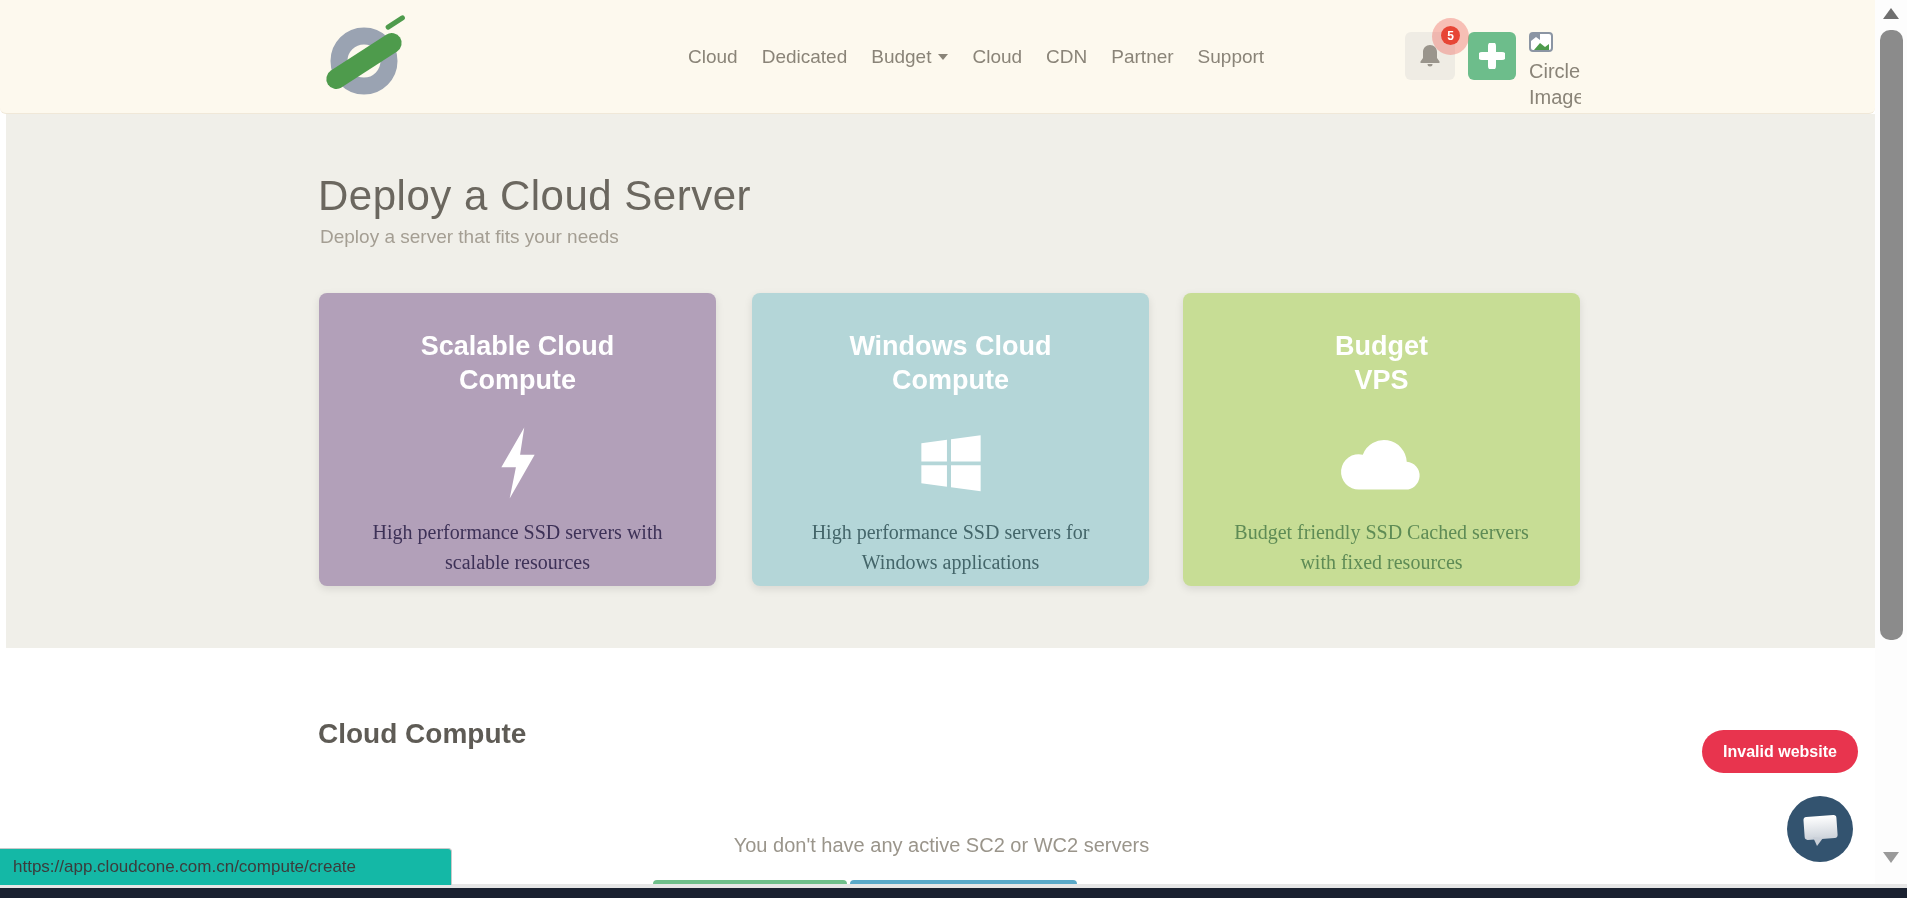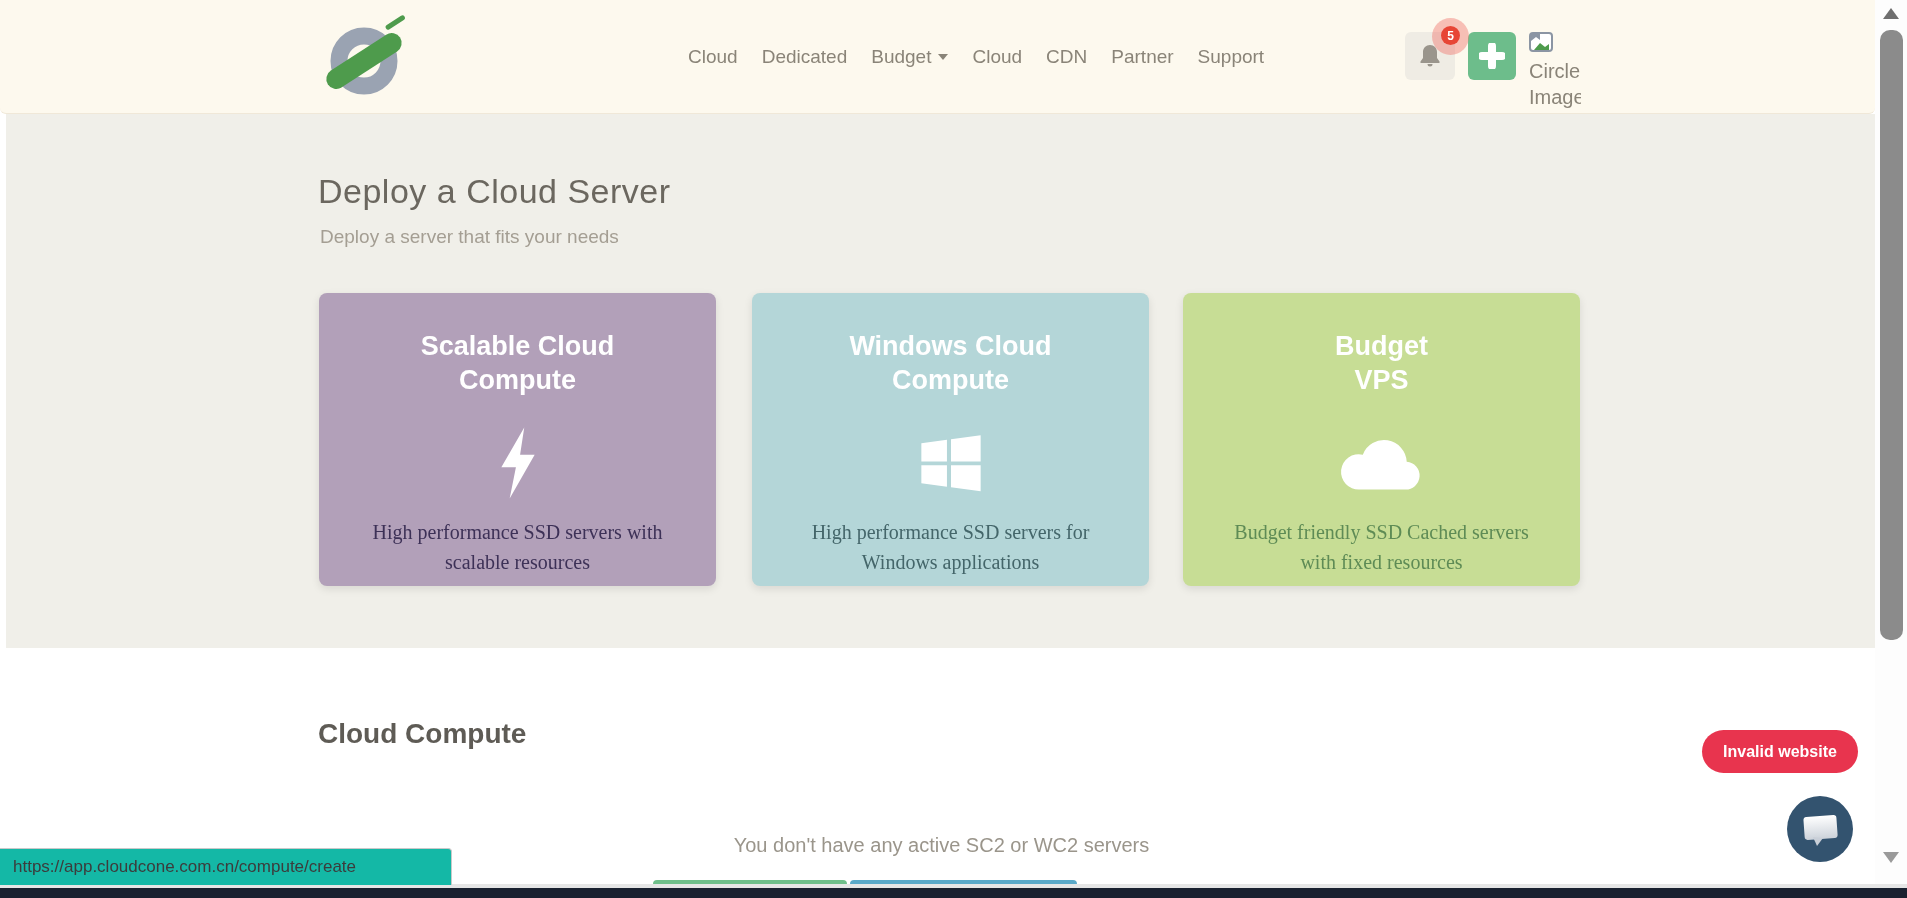--- a/index.html
+++ b/index.html
@@ -28,21 +28,21 @@
               border-radius:6px; cursor:pointer; display:flex; align-items:center; justify-content:center; }
   .avatar-broken { margin-left:13px; width:52px; color:#8a8478; font-size:20px; line-height:26px;
                    overflow:hidden; white-space:normal; cursor:pointer; }
   .avatar-broken .alt-text { display:block; width:60px; }
 
   
   .gray-section { position:absolute; left:6px; top:114px; right:32px; height:534px; background:#f0efe9; }
   .white-section { position:absolute; left:0; top:648px; right:32px; height:236px; background:#ffffff; }
 
   
-  .hero-title { position:absolute; left:318px; top:172px; font-size:34px; font-weight:500;
+  .hero-title { position:absolute; left:318px; top:172px; font-size:42px; font-weight:500;
                 color:#6b675f; letter-spacing:0.5px;text-align:right; }
   .hero-sub { position:absolute; left:320px; top:226px; font-size:19px; color:#a49e93; }
 
   
   .card { position:absolute; top:293px; width:397px; height:293px; border-radius:8px;
           box-shadow:0 3px 8px rgba(0,0,0,0.10); cursor:pointer; text-align:center; }
   .card-1 { left:319px; background:#b2a0b9; }
   .card-2 { left:752px; background:#b4d6d8; }
   .card-3 { left:1183px; background:#c7dd95; }
   .card-title { margin-top:36px; font-size:27px; line-height:34px; font-weight:bold; color:#ffffff; }

